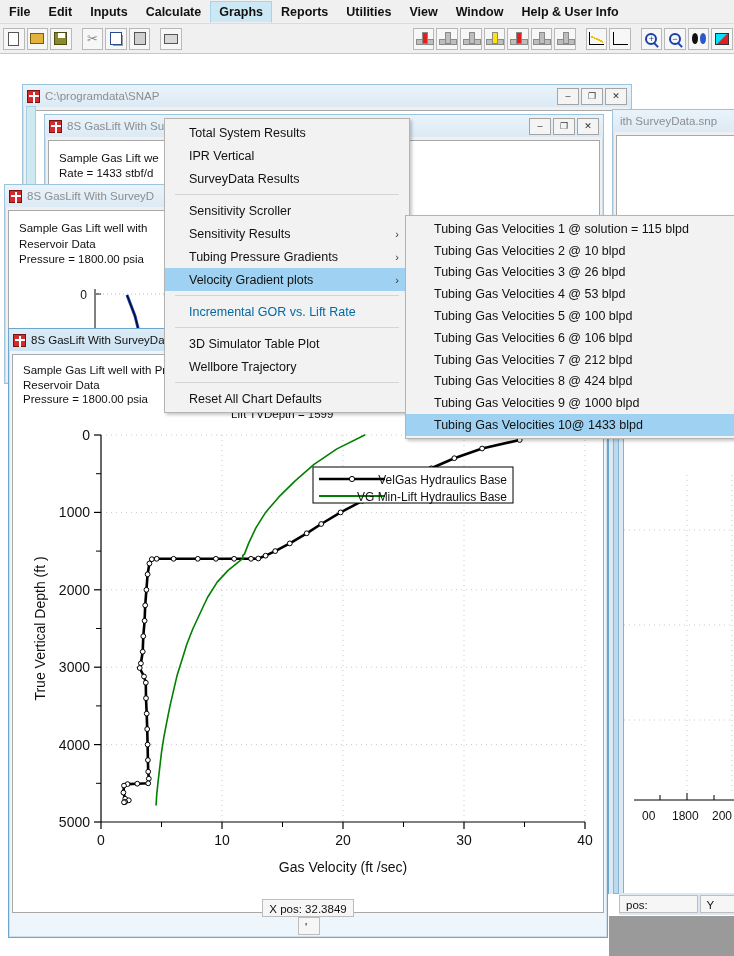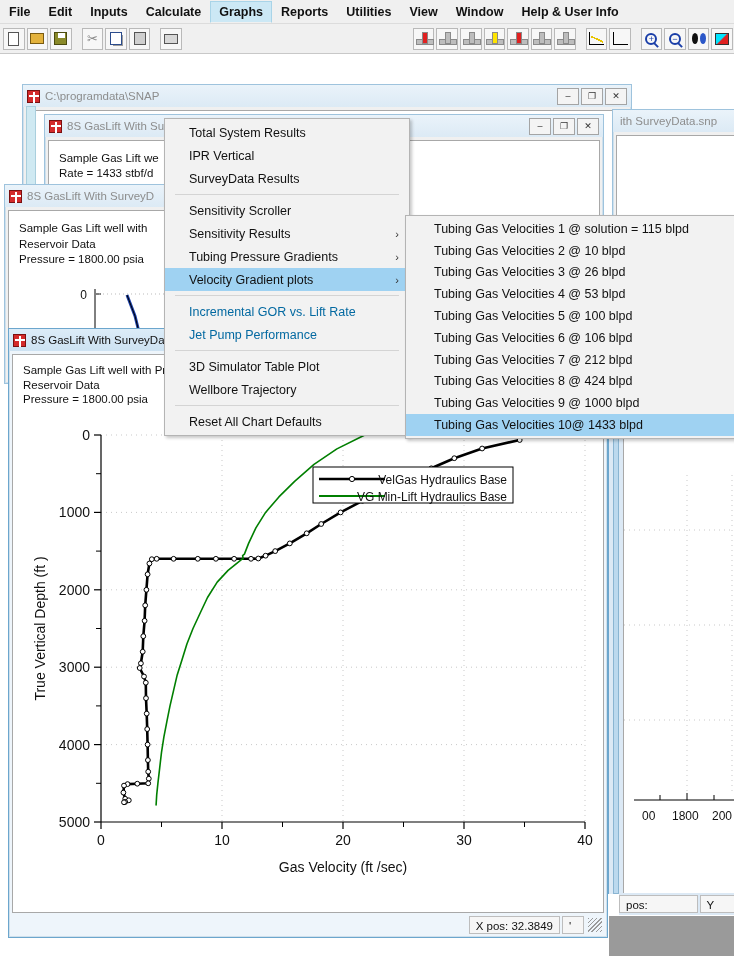--- a/index.html
+++ b/index.html
@@ -72,21 +72,21 @@
   .win .tb .appico:before{content:'';position:absolute;left:1px;top:4px;width:10px;height:2px;background:#fff;}
   .win .body { background:#ffffff; position:absolute; left:3px; right:3px; top:25px; bottom:3px; border:1px solid #a8a8a8; overflow:hidden;}
   .wbtns { margin-left:auto; display:flex; gap:2px; padding-right:2px; }
   .wbtn { width:22px;height:17px;border:1px solid #a4a4a4;background:#f4f4f4;display:flex;align-items:center;justify-content:center;font-size:9px;color:#333;}
 
   
   #chartwin { left:8px; top:274px; width:600px; height:610px; border:1px solid #6ca6cd; background:#eef5fb; }
   #chartwin .tb { background:linear-gradient(#dcecf8,#cde2f2); }
   #chartwin .body { top:25px; bottom:24px; }
   .statusbar { position:absolute; left:3px; right:3px; bottom:2px; height:20px; background:#eef5fb;
-     display:flex; align-items:center; justify-content:flex-end; }
+     display:flex; align-items:center; justify-content:flex-end;flex-direction:column; }
   .statusfield { border:1px solid #bdbdbd; background:#f6f6f6; font-size:11.5px; color:#111;
      padding:1px 6px; height:18px; line-height:16px; }
   .grip { width:14px;height:14px;margin-left:4px;margin-right:2px;
      background:repeating-linear-gradient(135deg,#9a9a9a 0 1px,transparent 1px 3px);}
 
   .chart-head { position:absolute; left:0; top:0; width:100%; font-size:11.5px; color:#111; padding:8px 0 0 10px; }
   .chart-head .col { position:absolute; top:8px; }
   .chart-head .c1 { left:10px; }
   .chart-head .c2 { left:218px; }
   .chart-head .c3 { left:400px; }
@@ -451,23 +451,20 @@
           <span class="arrow">›</span>
         </div>
         <div class="row sel">
           <span>Velocity Gradient plots</span>
           <span class="arrow">›</span>
         </div>
         <div class="sepr"></div>
         <div class="row dis">
           <span>Incremental GOR vs. Lift Rate</span>
         </div>
-        <div class="row dis">
-          <span>Jet Pump Performance</span>
-        </div>
         <div class="sepr"></div>
         <div class="row">
           <span>3D Simulator Table Plot</span>
         </div>
         <div class="row">
           <span>Wellbore Trajectory</span>
         </div>
         <div class="sepr"></div>
         <div class="row">
           <span>Reset All Chart Defaults</span>

